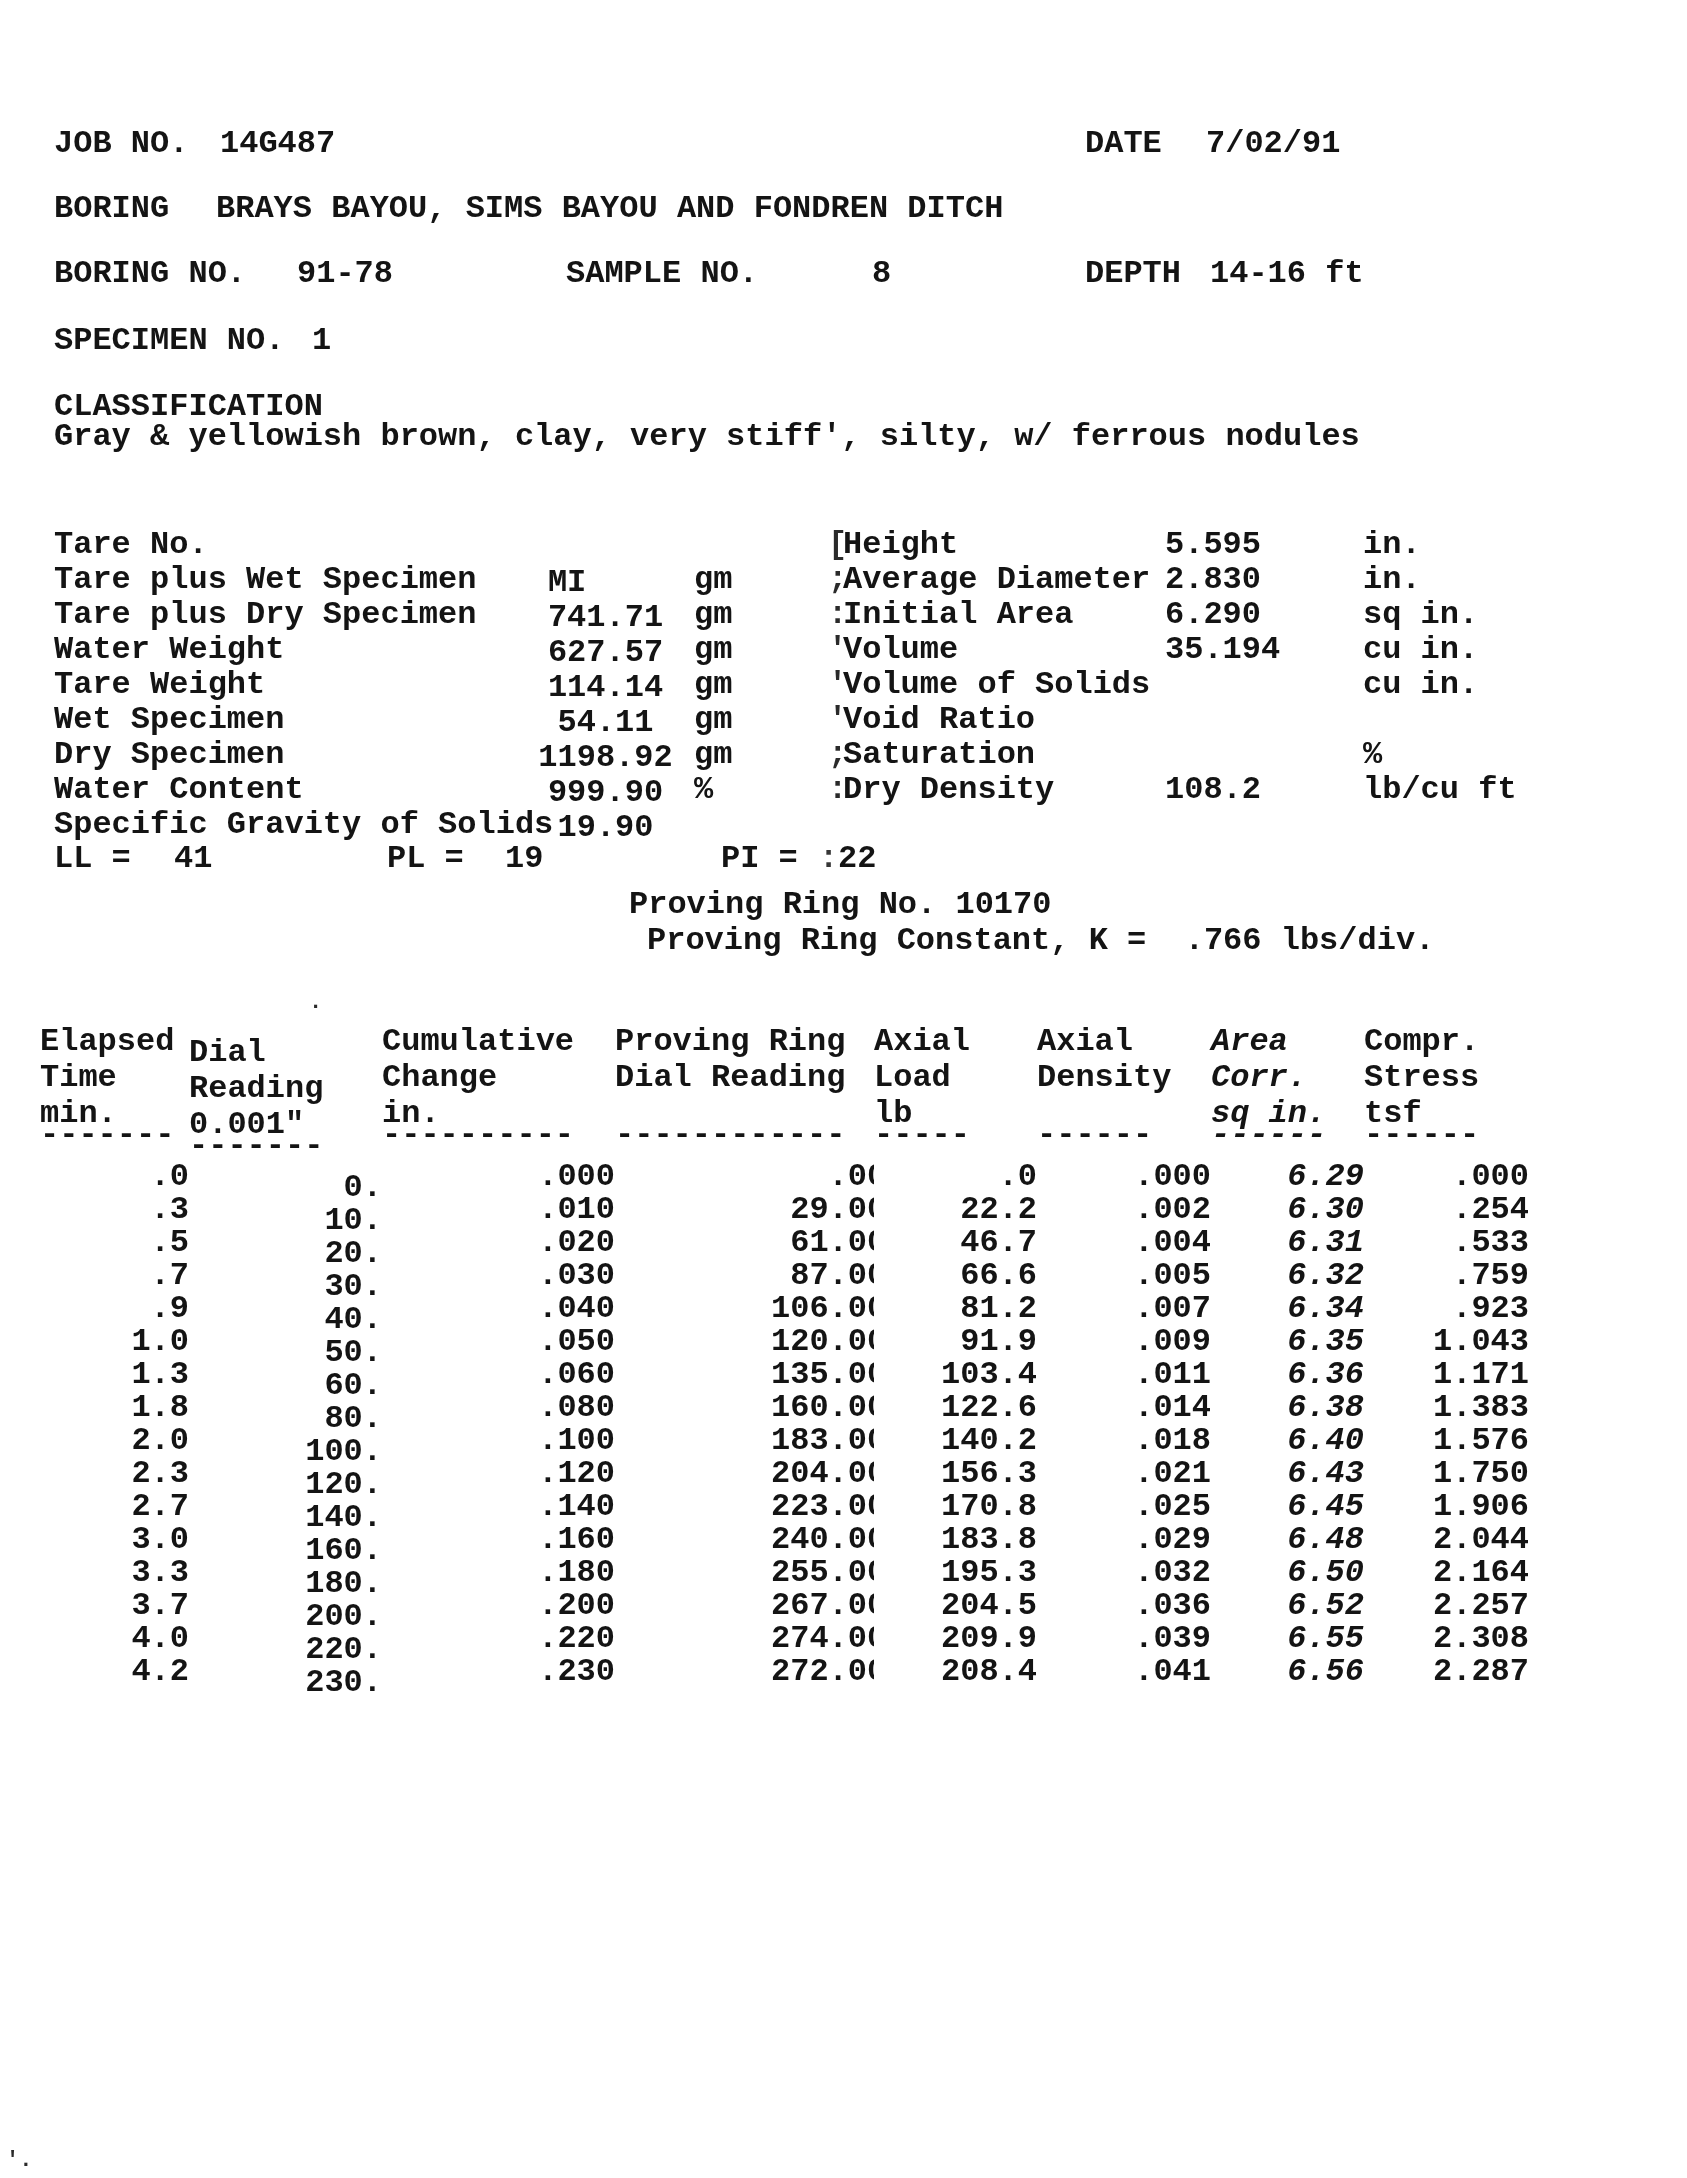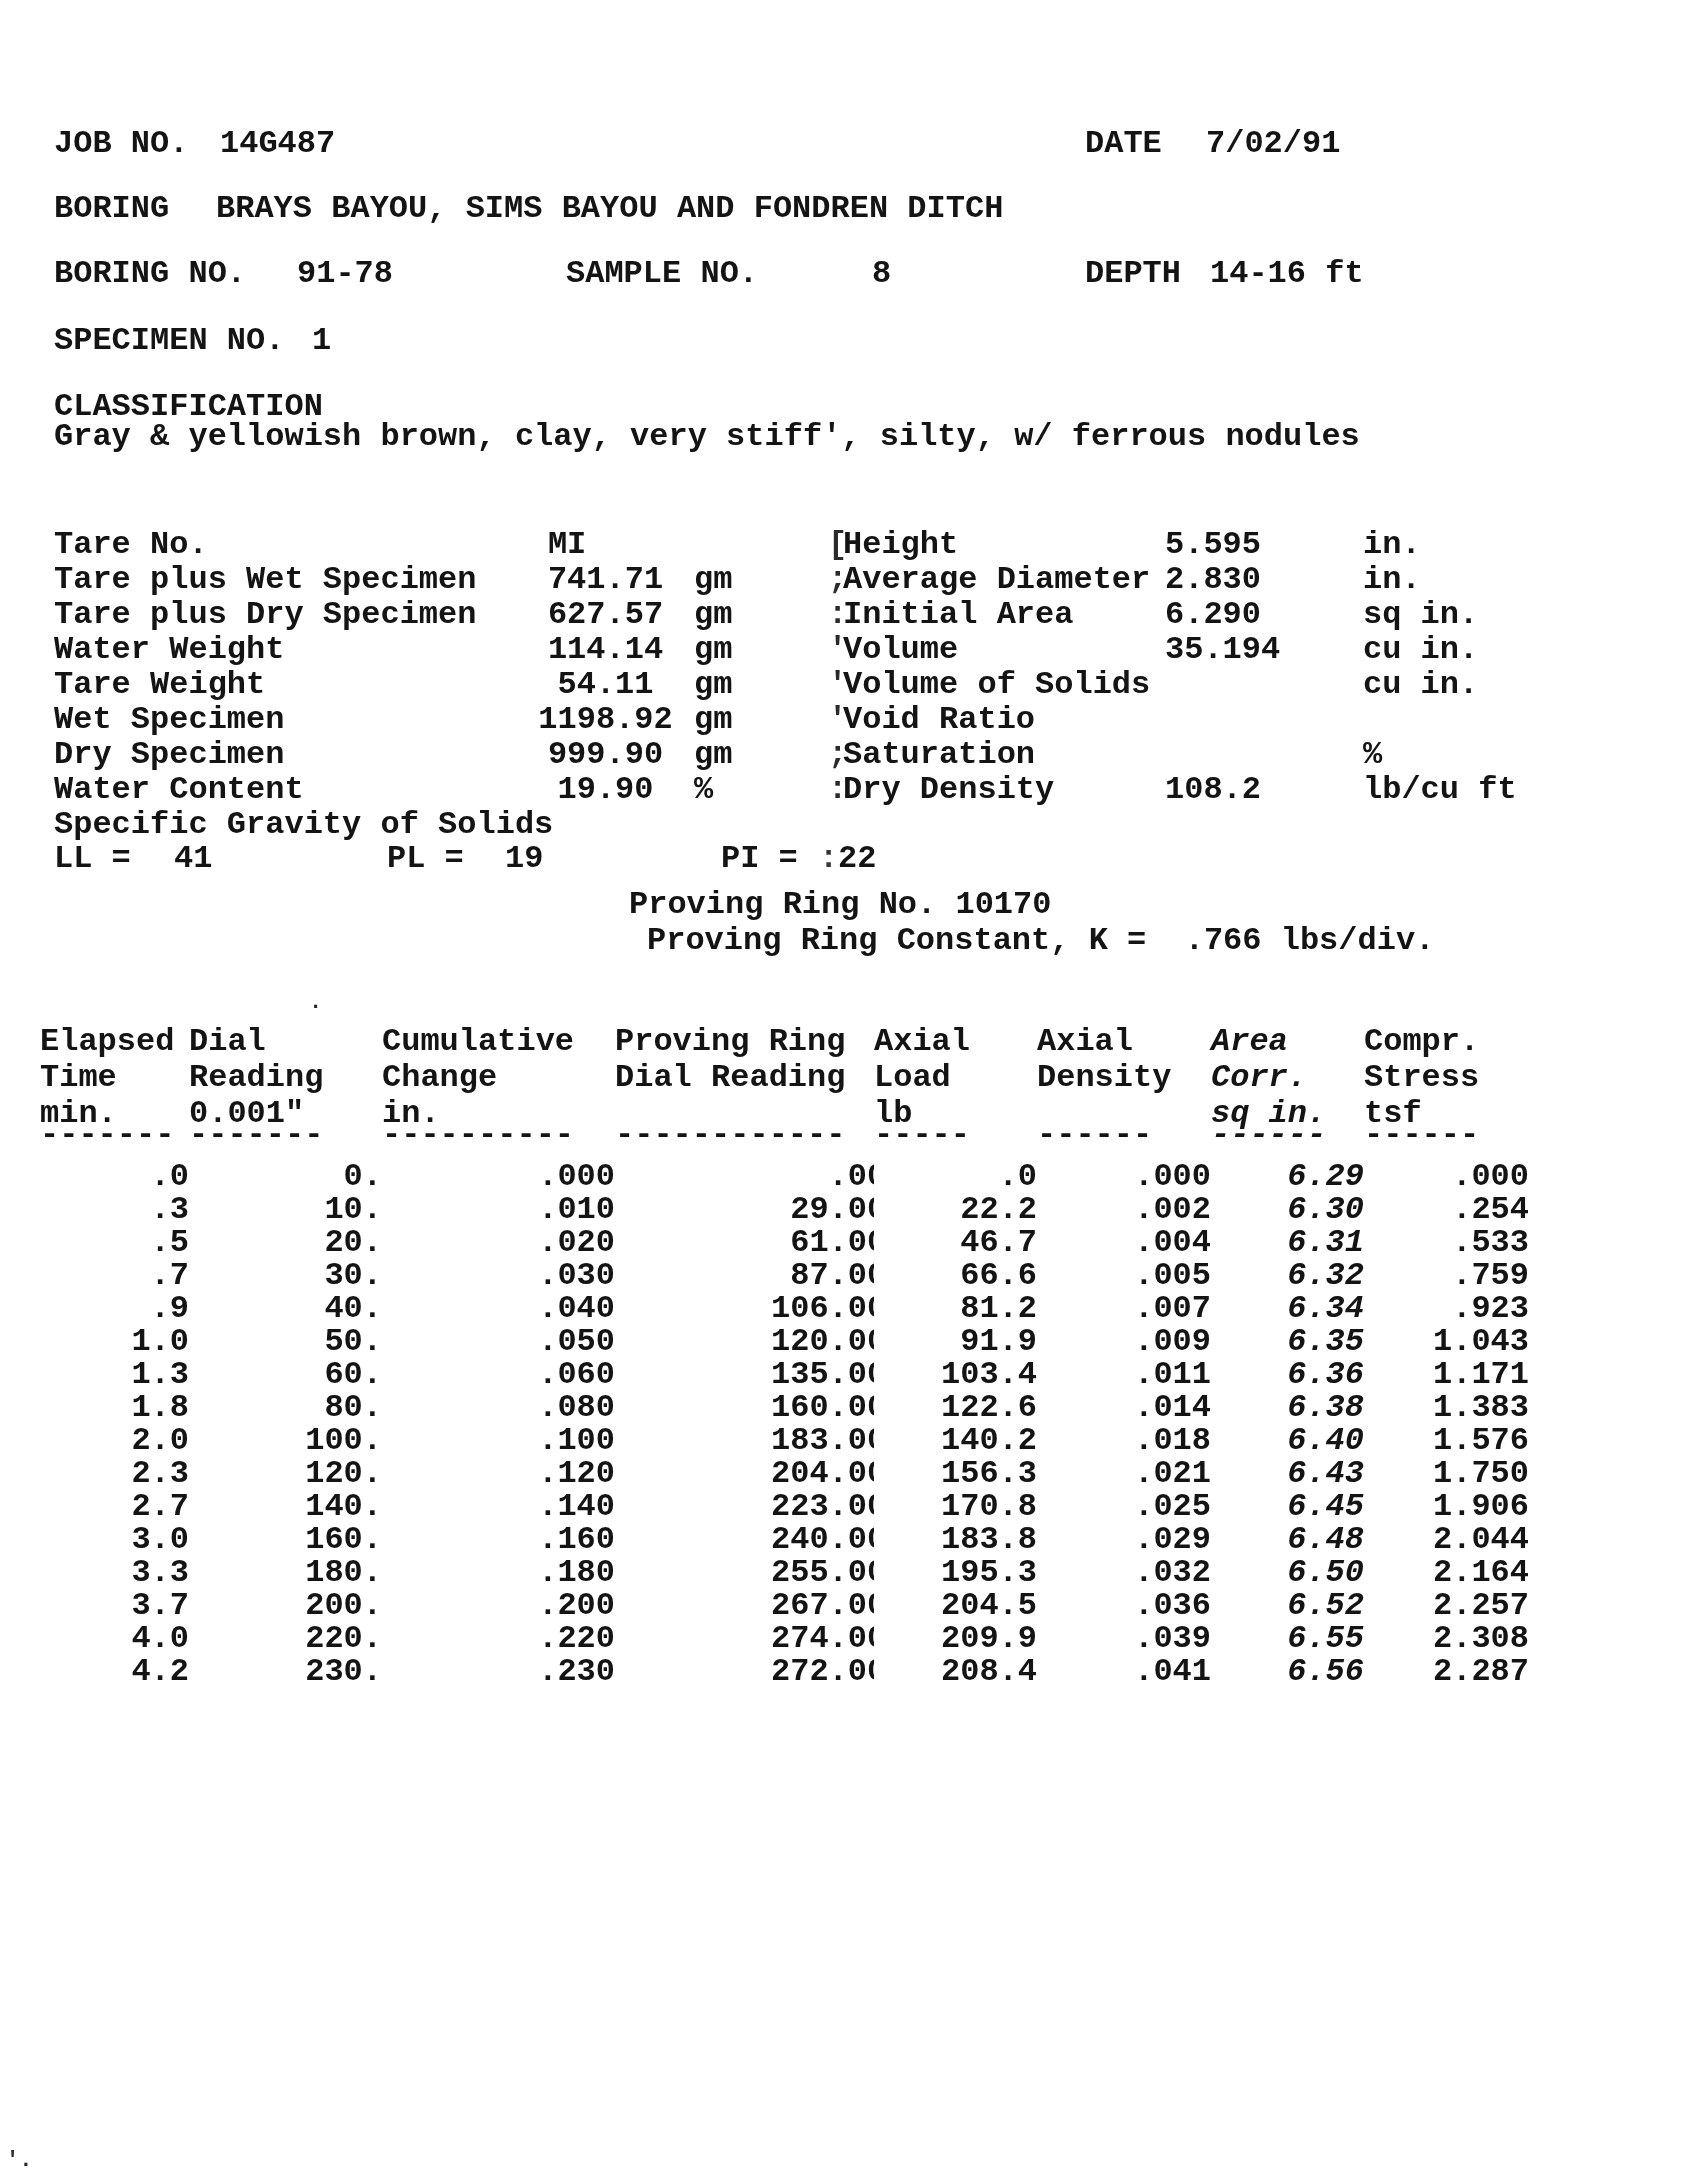--- a/index.html
+++ b/index.html
@@ -3,30 +3,30 @@
 <meta charset="utf-8">
 <style>
   html,body{margin:0;padding:0;background:#ffffff;}
   .page{position:relative;width:1687px;height:2178px;background:#fff;overflow:hidden;
         font-family:"Liberation Mono","DejaVu Sans Mono",monospace;
         font-weight:700;font-size:32px;color:#141414;}
   .t{position:absolute;white-space:pre;line-height:36px;}
   .blk{position:absolute;}
   .row{display:flex;height:35px;line-height:35px;white-space:pre;}
   .sl-label{width:482px;}
-  .sl-value{width:139px;text-align:center;}
+  .sl-value{width:139px;text-align:center;margin-top:38px;}
   .sl-unit{padding-left:19px;}
   .sr-prefix{width:15px;opacity:.9;}
   .sr-label{width:322px;}
   .sr-value{width:180px;text-align:left;}
   .sr-unit{padding-left:18px;}
   .trow{display:flex;white-space:pre;}
   #tbl-head .trow,#tbl-dash .trow{height:36px;line-height:36px;}
   #tbl-body .trow{height:33px;line-height:33px;}
-  .c0{width:149px;}.c1{width:193px;}.c2{width:233px;}.c3{width:259px;}
+  .c0{width:149px;}.c1{width:193px;margin-top:11px;}.c2{width:233px;}.c3{width:259px;}
   .c4{width:163px;}.c5{width:174px;}.c6{width:153px;font-style:italic;}.c7{width:165px;}
   .hc{text-align:left;}
   .vc{text-align:right;}
   .clip{display:inline-block;width:7px;overflow:hidden;vertical-align:bottom;white-space:pre;}
   .artifact{position:absolute;font-size:22px;line-height:22px;opacity:.9;}
 </style>
 </head>
 <body>
 
 <div class="page">

